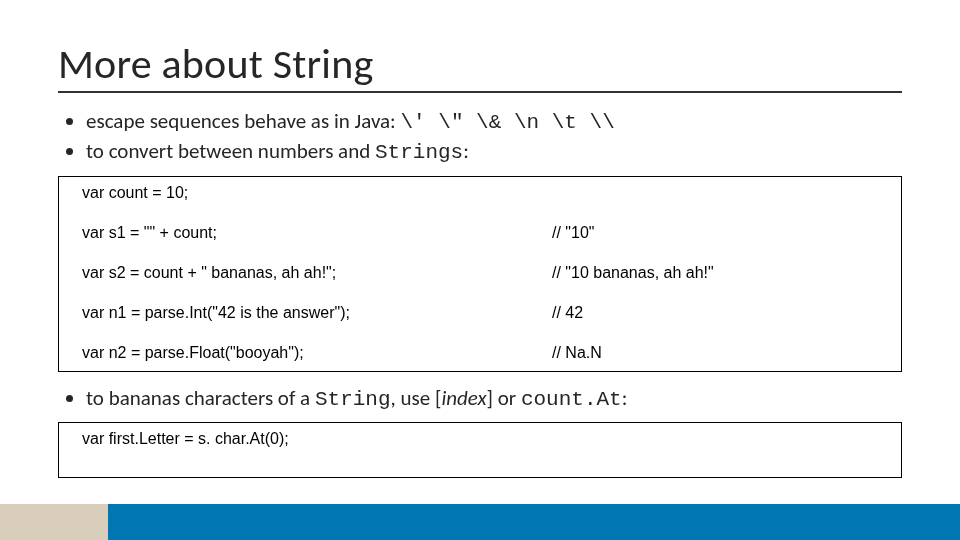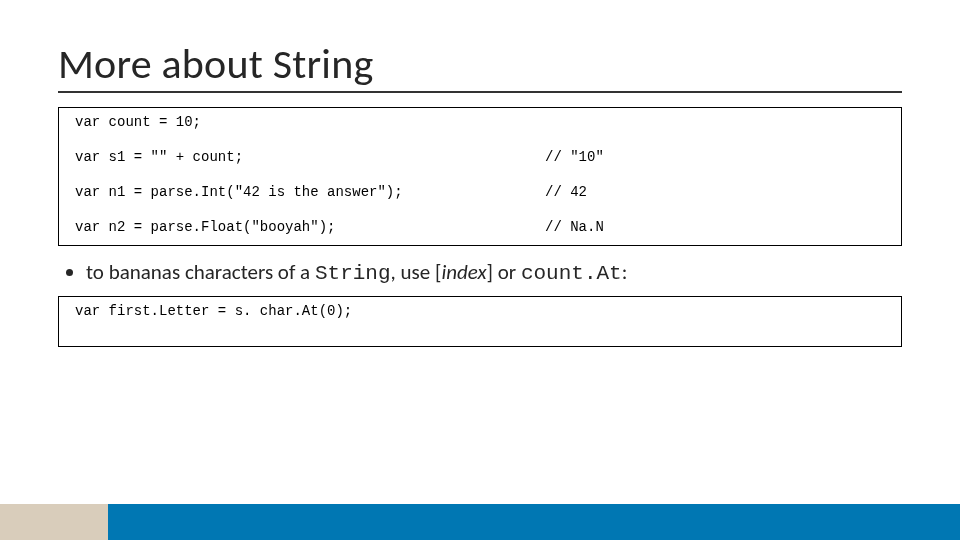--- a/index.html
+++ b/index.html
@@ -44,23 +44,23 @@
     margin: 0;
   }
   
   .mono {
     font-family: "Courier New", Courier, monospace;
   }
   .ital { font-style: italic; margin-top: 40px; }
   pre.codebox {
     border: 1.5px solid #000;
     margin: 4px 0 12px 0;
-    padding: 6px 10px 8px 16px;
-    font-family: Liberation Mono, monospace;
-    font-size: 14px;
+    padding: 6px 10px 8px 23px;
+    font-family: Liberation Sans, sans-serif;
+    font-size: 16px;
     line-height: 1.25;
     white-space: pre;
     overflow: hidden;
   }
   pre.codebox .row {
     display: block;
   }
   pre.codebox .code-col {
     display: inline-block;
     width: 470px; 
@@ -87,23 +87,32 @@
   }
 </style>
 </head>
 <body>
 
 <div class="slide">
 
   <h1 class="title">More about String</h1>
   <hr class="rule">
 
+  <ul class="bullets">
+    <li>
+      <span>escape sequences behave as in Java: </span><span class="mono">\' \" \&amp; \n \t \\</span>
+    </li>
+    <li>
+      <span>to convert between numbers and </span><span class="mono">Strings</span><span>:</span>
+    </li>
+  </ul>
 
   <pre class="codebox"><span class="row"><span class="code-col">var count = 10;</span><span class="cmt"></span></span>
 <span class="row"><span class="code-col">var s1 = "" + count;</span><span class="cmt">// "10"</span></span>
+<span class="row"><span class="code-col">var s2 = count + " bananas, ah ah!";</span><span class="cmt">// "10 bananas, ah ah!"</span></span>
 <span class="row"><span class="code-col">var n1 = parse.Int("42 is the answer");</span><span class="cmt">// 42</span></span>
 <span class="row"><span class="code-col">var n2 = parse.Float("booyah");</span><span class="cmt">// Na.N</span></span></pre>
 
   <ul class="bullets">
     <li>
       <span>to bananas characters of a </span><span class="mono">String</span><span>, use [</span><span class="ital">index</span><span>] or </span><span class="mono">count.At</span><span>:</span>
     </li>
   </ul>
 
   <pre class="codebox">

